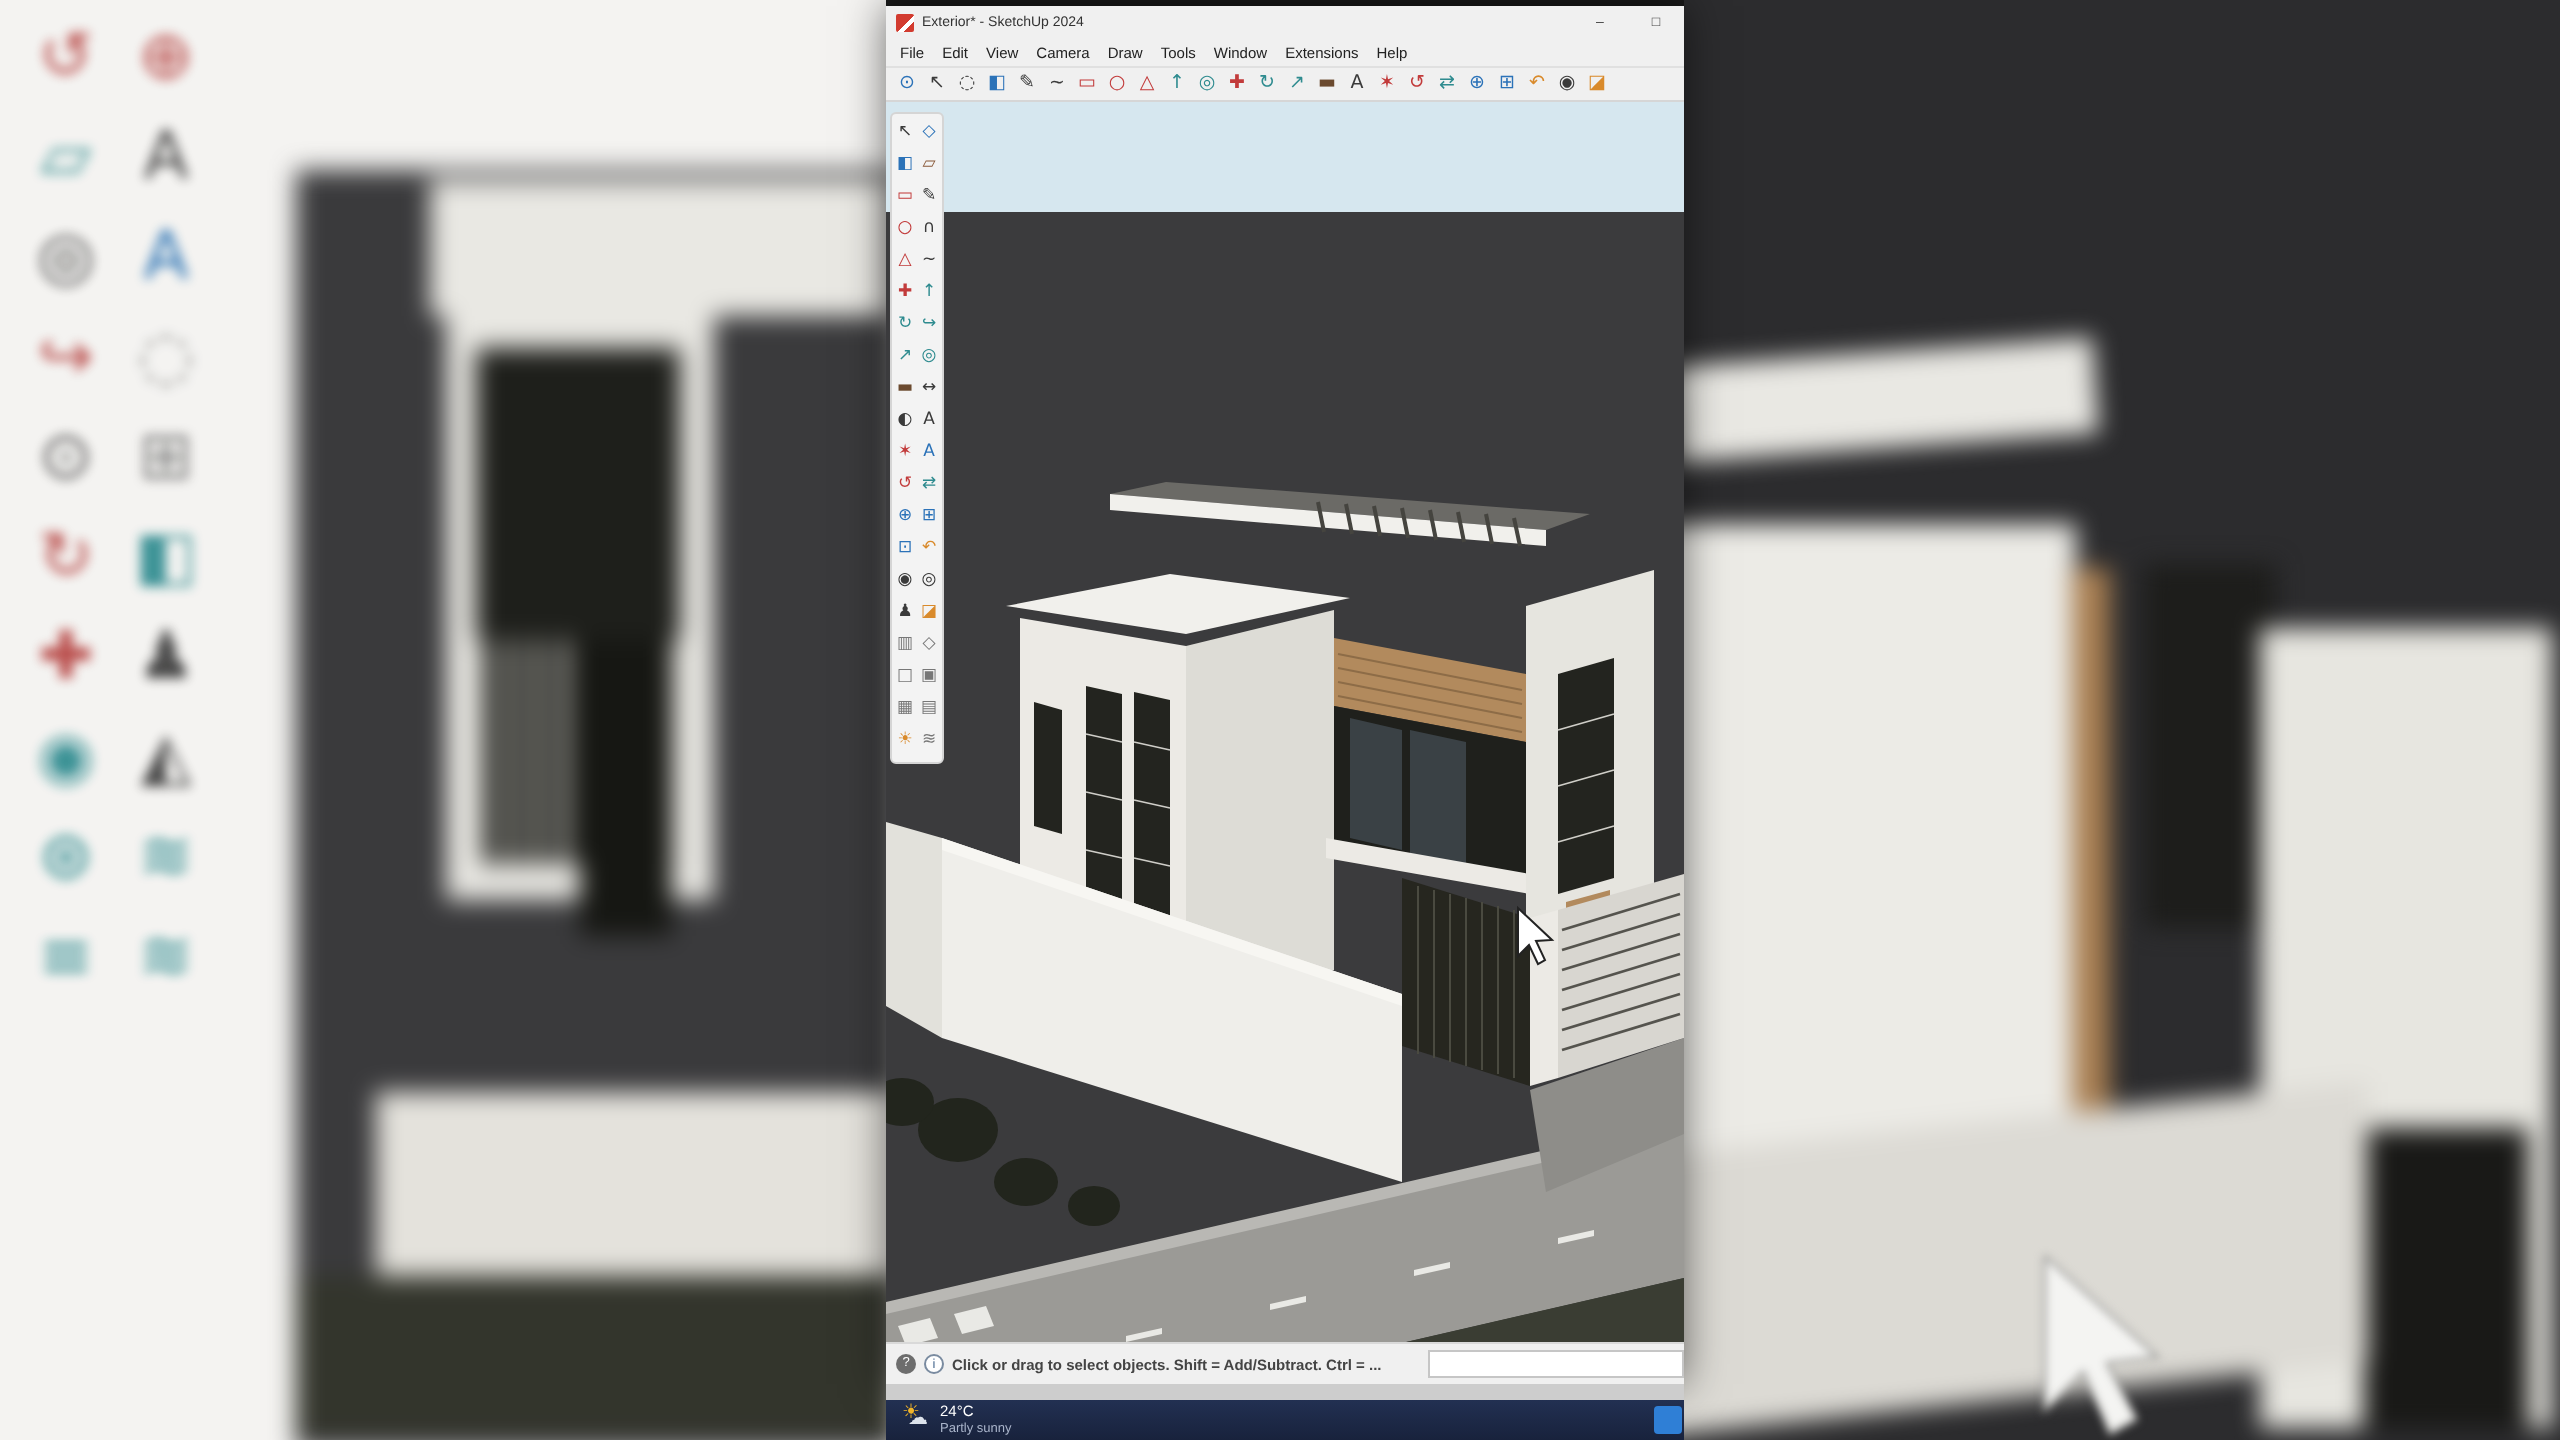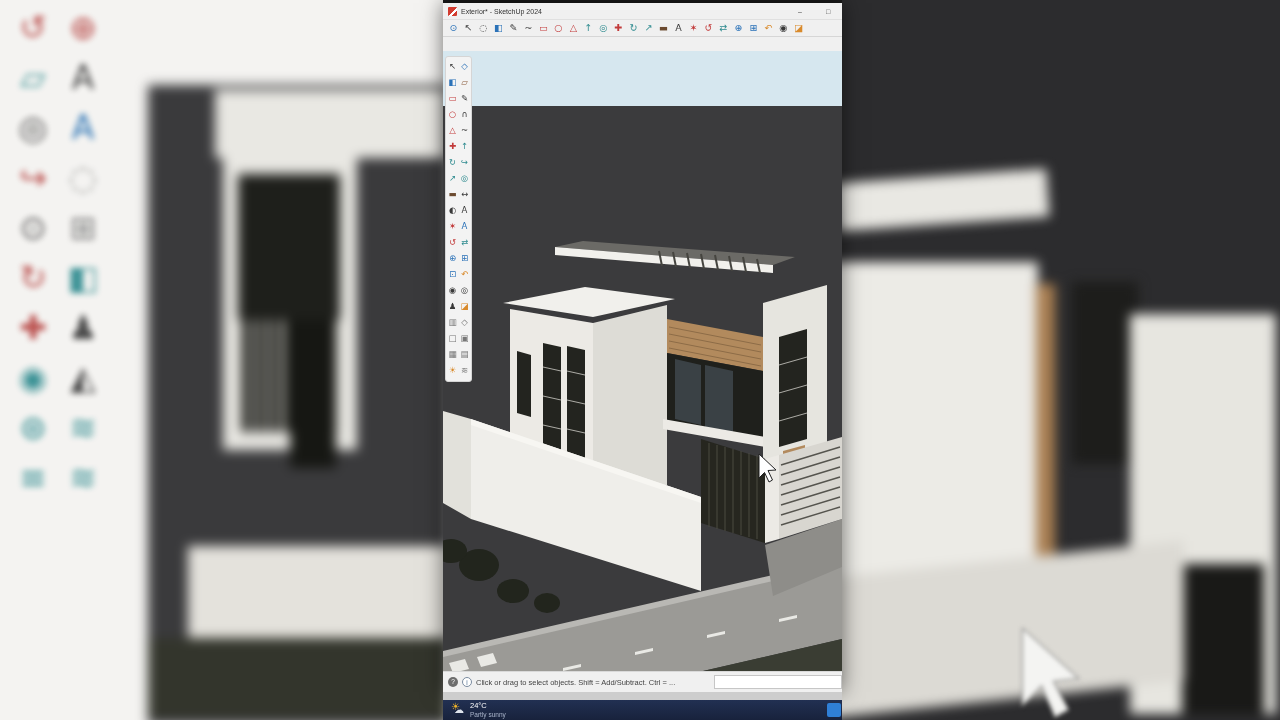--- a/index.html
+++ b/index.html
@@ -55,21 +55,21 @@
              border:1px solid #d5d5d5; border-radius:3px; display:grid; grid-template-columns:12px 12px;
              justify-content:center; padding:2px 0; }
   .pal-icon { height:16px; text-align:center; font-family:"DejaVu Sans",sans-serif; font-size:8.5px; line-height:15px; }
 
   .statusbar { position:absolute; left:0; bottom:0; width:399px; height:21px; background:#f0f0f0;
                border-top:1px solid #d9d9d9; display:flex; align-items:center; padding-left:5px; }
   .sb-circle { width:10px; height:10px; border-radius:50%; margin-right:4px; font-size:6.5px; line-height:10px;
                text-align:center; }
   .sb-help { background:#6d6d6d; color:#fff; }
   .sb-geo  { border:1px solid #7a8ba0; color:#4a6a90; background:#fff; }
-  .sb-hint { font-size:7.5px; color:#444; white-space:nowrap; }
+  .sb-hint { font-size:7.5px; color:#444; white-space:nowrap;font-weight:bold; }
   .measure-box { position:absolute; right:0; top:3px; width:128px; height:14px; background:#fff;
                  border:1px solid #c6c6c6; font-size:7px; color:#333; padding:0 3px; }
 
   .desktop-gap { position:absolute; left:443px; top:692px; width:399px; height:8px; background:#cdcdcd; }
 
   .taskbar { position:absolute; left:443px; top:700px; width:399px; height:20px;
              background:linear-gradient(#223052,#18223c); display:flex; align-items:center; padding-left:8px; }
   .weather-icon { position:relative; width:14px; height:14px; margin-right:5px; }
   .weather-icon .sun { position:absolute; left:0; top:-2px; font-size:10px; color:#f0b429; font-family:"DejaVu Sans",sans-serif;}
   .weather-icon .cloud { position:absolute; left:3px; top:1px; font-size:10px; color:#dde3ec; font-family:"DejaVu Sans",sans-serif;}
@@ -138,20 +138,32 @@
 
     <div class="titlebar">
       <div class="su-logo"></div>
       <span class="title-text">Exterior* - SketchUp 2024</span>
       <div class="win-controls">
         <span class="win-btn">–</span>
         <span class="win-btn">□</span>
       </div>
     </div>
 
+    <nav class="menubar">
+
+    <span class="menu-item">File</span>
+        <span class="menu-item">Edit</span>
+        <span class="menu-item">View</span>
+        <span class="menu-item">Camera</span>
+        <span class="menu-item">Draw</span>
+        <span class="menu-item">Tools</span>
+        <span class="menu-item">Window</span>
+        <span class="menu-item">Extensions</span>
+        <span class="menu-item">Help</span>
+      </nav>
 
     <div class="toolbar">
 
     <span class="tb-icon" style="color: rgb(43, 114, 184);">⊙</span>
         <span class="tb-icon" style="color: rgb(58, 58, 58);">↖</span>
         <span class="tb-icon" style="color: rgb(58, 58, 58);">◌</span>
         <span class="tb-icon" style="color: rgb(43, 114, 184);">◧</span>
         <span class="tb-icon" style="color: rgb(58, 58, 58);">✎</span>
         <span class="tb-icon" style="color: rgb(58, 58, 58);">~</span>
         <span class="tb-icon" style="color: rgb(194, 59, 59);">▭</span>

